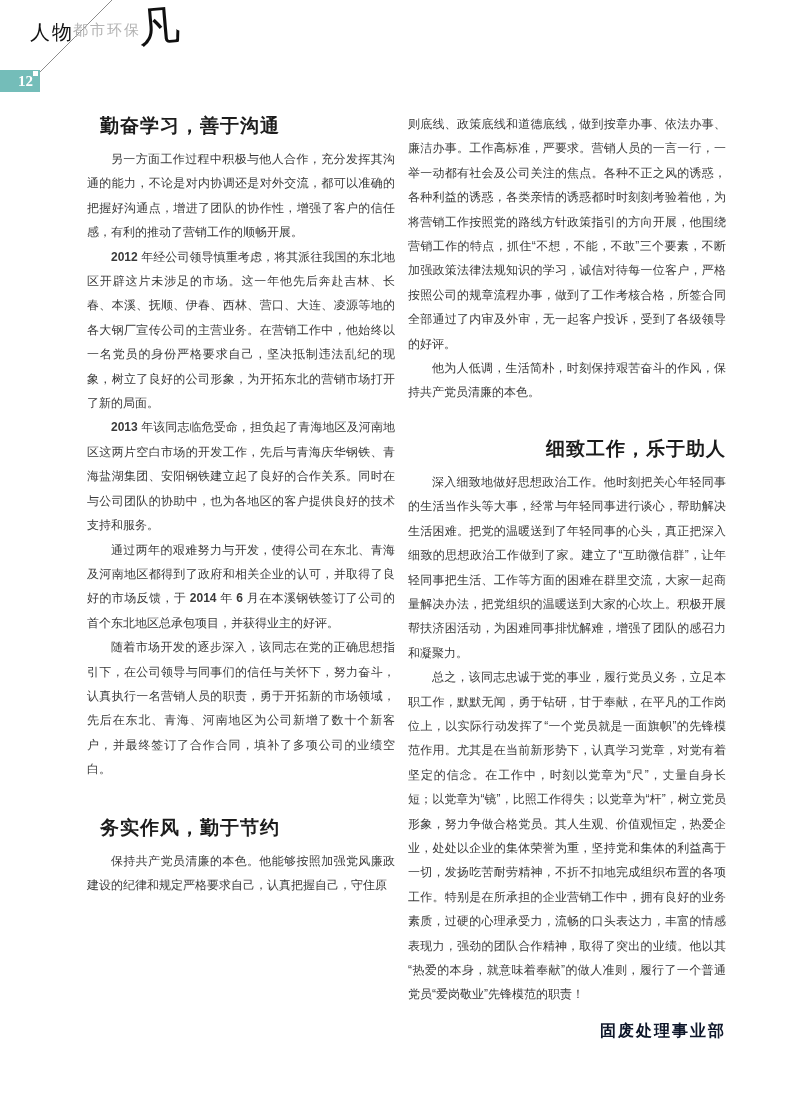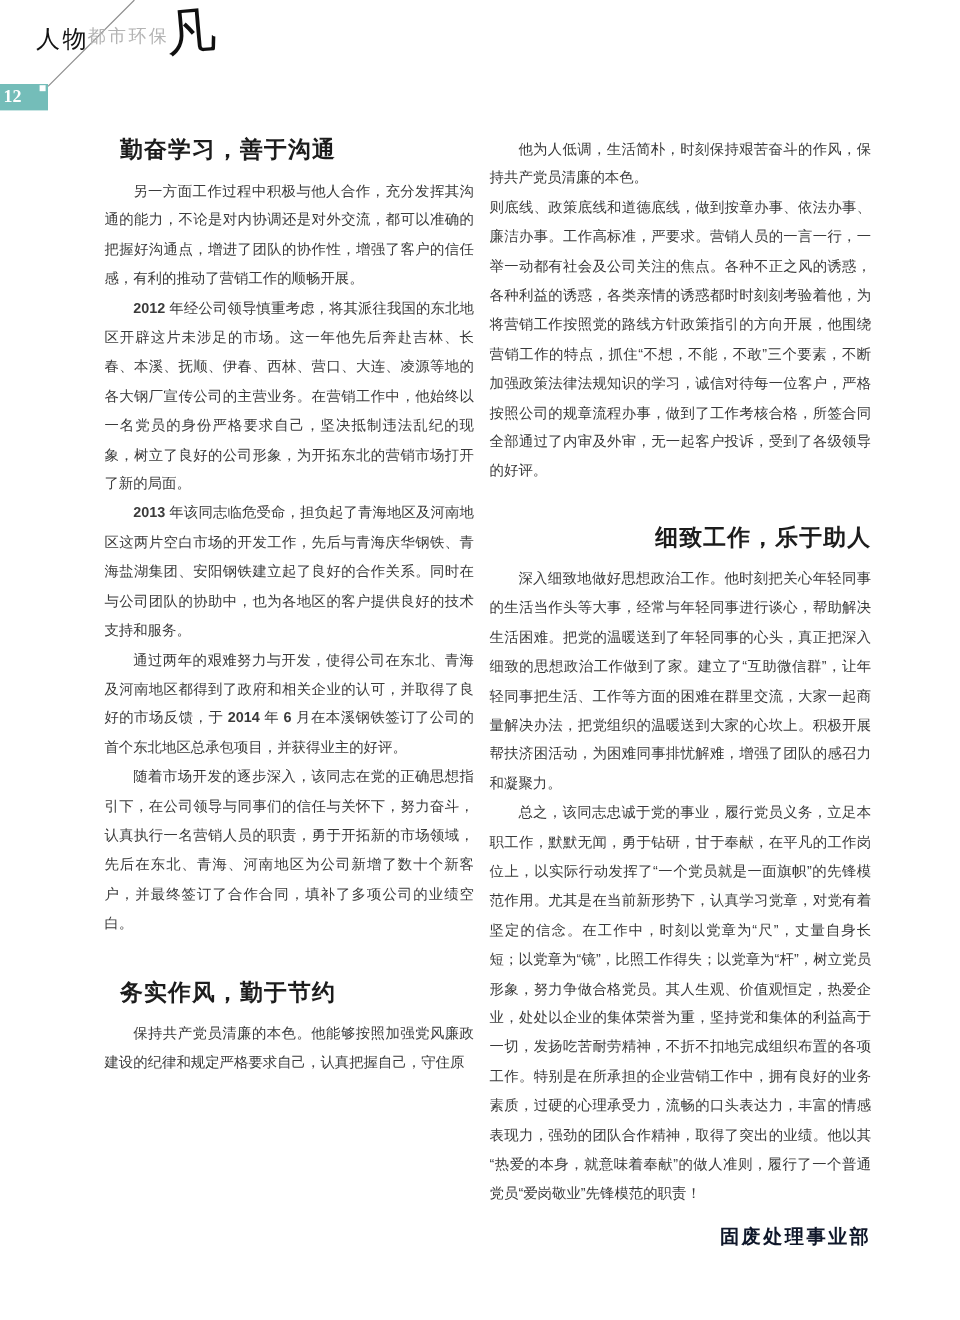--- a/index.html
+++ b/index.html
@@ -25,21 +25,21 @@
     position: absolute; left: 138px; top: 4px;
     font-size: 42px; line-height: 46px; color: #101010;
     font-family: "DejaVu Serif", serif;
     transform: rotate(-5deg);
   }
   .pagenum {
     position: absolute; left: 0; top: 70px; width: 40px; height: 22px;
     background: #74bdb9;
   }
   .pagenum .num-label {
-    display: block; text-align: right; padding-right: 22px;
+    display: block; text-align: right; padding-right: 7px;
     font-family: "Liberation Serif", "DejaVu Serif", serif;
     font-weight: bold; font-size: 15px; color: #ffffff; line-height: 22px;
   }
   .pagenum .notch {
     position: absolute; right: 2px; top: 1px; width: 5px; height: 5px; background: #ffffff;
   }
   
   .col { position: absolute; top: 112px; }
   .col-left  { left: 87px;  width: 308px; }
   .col-right { left: 408px; width: 318px; }
@@ -92,22 +92,22 @@
       <p class="body-text">通过两年的艰难努力与开发，使得公司在东北、青海及河南地区都得到了政府和相关企业的认可，并取得了良好的市场反馈，于 <span class="num">2014</span> 年 <span class="num">6</span> 月在本溪钢铁签订了公司的首个东北地区总承包项目，并获得业主的好评。</p>
       <p class="body-text">随着市场开发的逐步深入，该同志在党的正确思想指引下，在公司领导与同事们的信任与关怀下，努力奋斗，认真执行一名营销人员的职责，勇于开拓新的市场领域，先后在东北、青海、河南地区为公司新增了数十个新客户，并最终签订了合作合同，填补了多项公司的业绩空白。</p>
     </section>
     <section>
       <h2 class="section-heading">务实作风，勤于节约</h2>
       <p class="body-text">保持共产党员清廉的本色。他能够按照加强党风廉政建设的纪律和规定严格要求自己，认真把握自己，守住原</p>
     </section>
   </div>
 
   <div class="col col-right">
+    <p class="body-text no-indent">则底线、政策底线和道德底线，做到按章办事、依法办事、廉洁办事。工作高标准，严要求。营销人员的一言一行，一举一动都有社会及公司关注的焦点。各种不正之风的诱惑，各种利益的诱惑，各类亲情的诱惑都时时刻刻考验着他，为将营销工作按照党的路线方针政策指引的方向开展，他围绕营销工作的特点，抓住“不想，不能，不敢”三个要素，不断加强政策法律法规知识的学习，诚信对待每一位客户，严格按照公司的规章流程办事，做到了工作考核合格，所签合同全部通过了内审及外审，无一起客户投诉，受到了各级领导的好评。</p>
     <p class="body-text">他为人低调，生活简朴，时刻保持艰苦奋斗的作风，保持共产党员清廉的本色。</p>
-    <p class="body-text no-indent">则底线、政策底线和道德底线，做到按章办事、依法办事、廉洁办事。工作高标准，严要求。营销人员的一言一行，一举一动都有社会及公司关注的焦点。各种不正之风的诱惑，各种利益的诱惑，各类亲情的诱惑都时时刻刻考验着他，为将营销工作按照党的路线方针政策指引的方向开展，他围绕营销工作的特点，抓住“不想，不能，不敢”三个要素，不断加强政策法律法规知识的学习，诚信对待每一位客户，严格按照公司的规章流程办事，做到了工作考核合格，所签合同全部通过了内审及外审，无一起客户投诉，受到了各级领导的好评。</p>
     <section>
       <h2 class="section-heading">细致工作，乐于助人</h2>
       <p class="body-text">深入细致地做好思想政治工作。他时刻把关心年轻同事的生活当作头等大事，经常与年轻同事进行谈心，帮助解决生活困难。把党的温暖送到了年轻同事的心头，真正把深入细致的思想政治工作做到了家。建立了“互助微信群”，让年轻同事把生活、工作等方面的困难在群里交流，大家一起商量解决办法，把党组织的温暖送到大家的心坎上。积极开展帮扶济困活动，为困难同事排忧解难，增强了团队的感召力和凝聚力。</p>
       <p class="body-text">总之，该同志忠诚于党的事业，履行党员义务，立足本职工作，默默无闻，勇于钻研，甘于奉献，在平凡的工作岗位上，以实际行动发挥了“一个党员就是一面旗帜”的先锋模范作用。尤其是在当前新形势下，认真学习党章，对党有着坚定的信念。在工作中，时刻以党章为“尺”，丈量自身长短；以党章为“镜”，比照工作得失；以党章为“杆”，树立党员形象，努力争做合格党员。其人生观、价值观恒定，热爱企业，处处以企业的集体荣誉为重，坚持党和集体的利益高于一切，发扬吃苦耐劳精神，不折不扣地完成组织布置的各项工作。特别是在所承担的企业营销工作中，拥有良好的业务素质，过硬的心理承受力，流畅的口头表达力，丰富的情感表现力，强劲的团队合作精神，取得了突出的业绩。他以其“热爱的本身，就意味着奉献”的做人准则，履行了一个普通党员“爱岗敬业”先锋模范的职责！</p>
     </section>
     <div class="byline">固废处理事业部</div>
   </div>
 
 </div>
 

